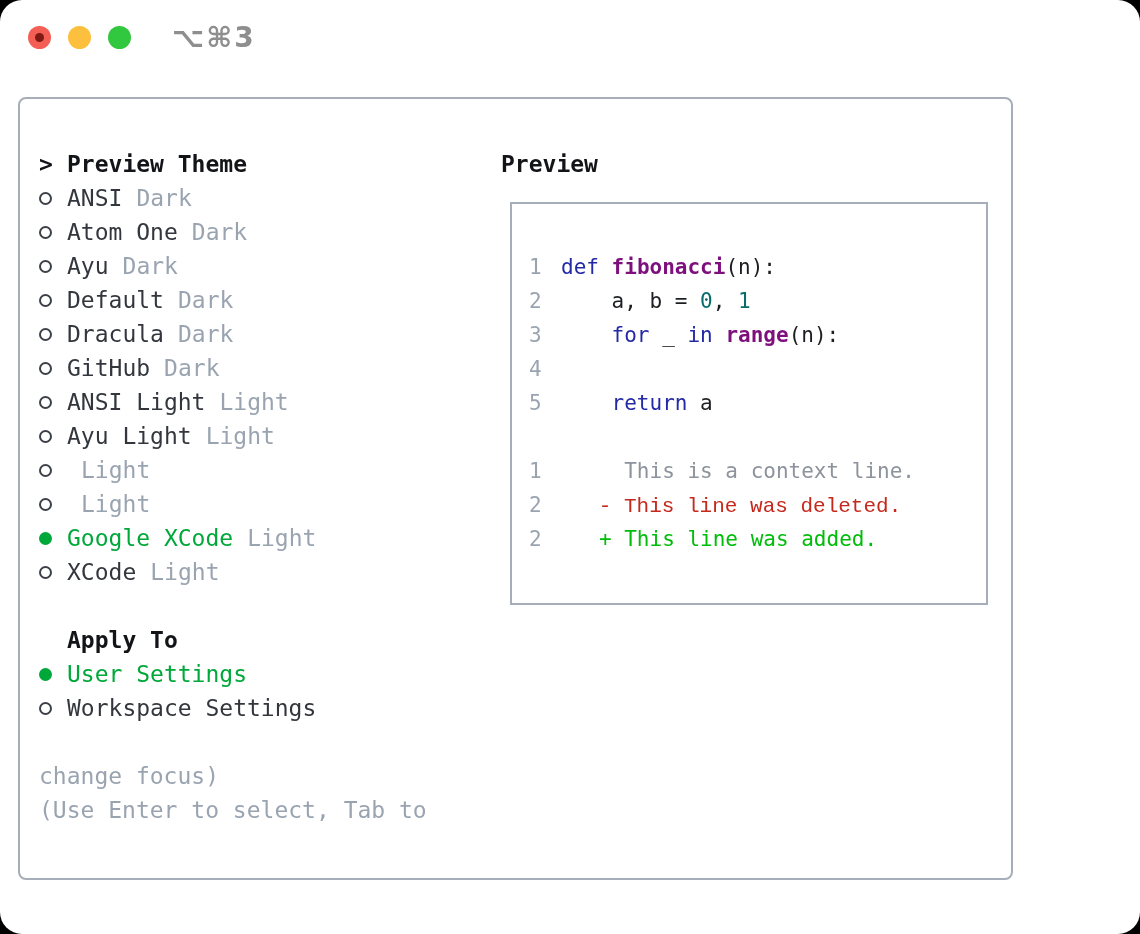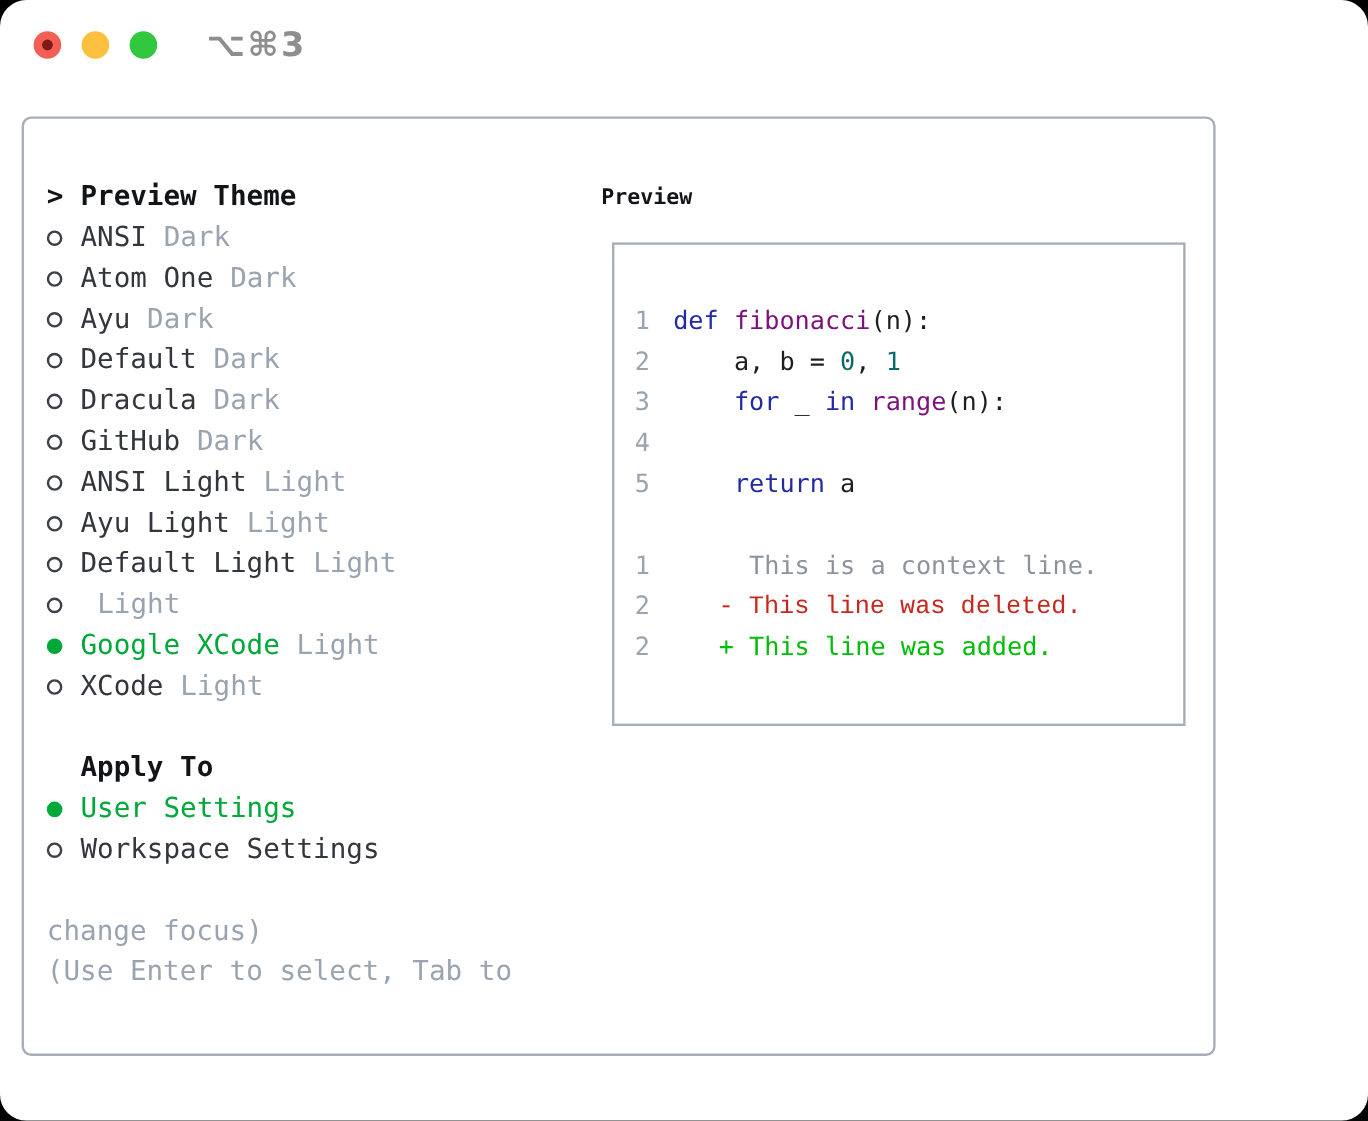--- a/index.html
+++ b/index.html
@@ -28,32 +28,32 @@
   .arrow{font-weight:bold;color:#121418;}
   .hlabel{font-weight:bold;color:#121418;}
   .radio{width:13px;height:13px;border-radius:50%;border:2px solid #3c4047;box-sizing:border-box;}
   .radio.sel{background:var(--accent-green);border-color:var(--accent-green);}
   .item-label{white-space:pre;}
   .item-label.sel{color:var(--accent-green);}
   .variant{color:var(--muted-gray);margin-left:14px;white-space:pre;}
   .spacer{height:34px;}
   .help-line{color:var(--muted-gray);white-space:pre;}
   
-  .preview-title{position:absolute;left:481px;top:48px;height:34px;display:flex;align-items:center;font-size:18px;font-weight:bold;color:#121418;}
+  .preview-title{position:absolute;left:481px;top:48px;height:34px;display:flex;align-items:center;font-size:23px;font-weight:bold;color:#121418;}
   .preview-box{
     position:absolute;left:490px;top:103px;width:478px;height:403px;box-sizing:border-box;
     border:2px solid var(--border-gray);background:#fff;overflow:hidden;
     padding:46px 10px 0 17px;
   }
   .pline{height:34px;display:flex;align-items:center;font-size:21px;}
   .lnum{width:32px;flex:0 0 32px;color:var(--muted-gray);white-space:pre;}
   .pcode{white-space:pre;color:#1c1e22;}
   .tk-pln{color:#1c1e22;}
   .tk-kw{color:var(--syntax-keyword);}
-  .tk-fn{color:var(--syntax-function);}
+  .tk-fn{color:var(--syntax-function);font-weight:bold;}
   .tk-lit{color:var(--syntax-literal);}
   .tk-ctx{color:var(--context-gray);}
   .tk-del{color:var(--diff-deleted);font-family:Liberation Mono, monospace;}
   .tk-add{color:var(--diff-added);text-align:center;}
 </style>
 </head>
 <body>
 
 <div class="window">
 
@@ -126,21 +126,20 @@
             <span class="marker">
               <span class="radio"></span>
             </span>
             <span class="item-label">Ayu Light</span>
             <span class="variant">Light</span>
           </div>
           <div class="row">
             <span class="marker">
               <span class="radio"></span>
             </span>
-            <span class="item-label">Default Light</span>
             <span class="variant">Light</span>
           </div>
           <div class="row">
             <span class="marker">
               <span class="radio"></span>
             </span>
             <span class="variant">Light</span>
           </div>
           <div class="row">
             <span class="marker">

